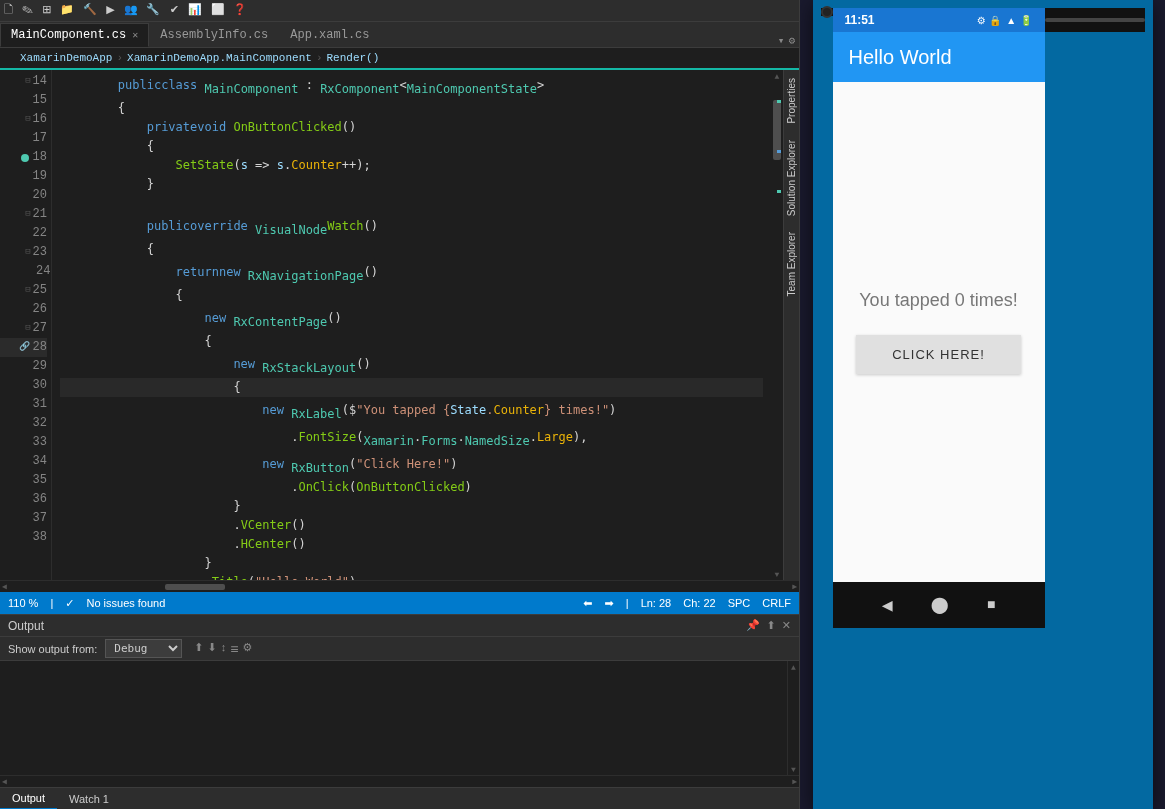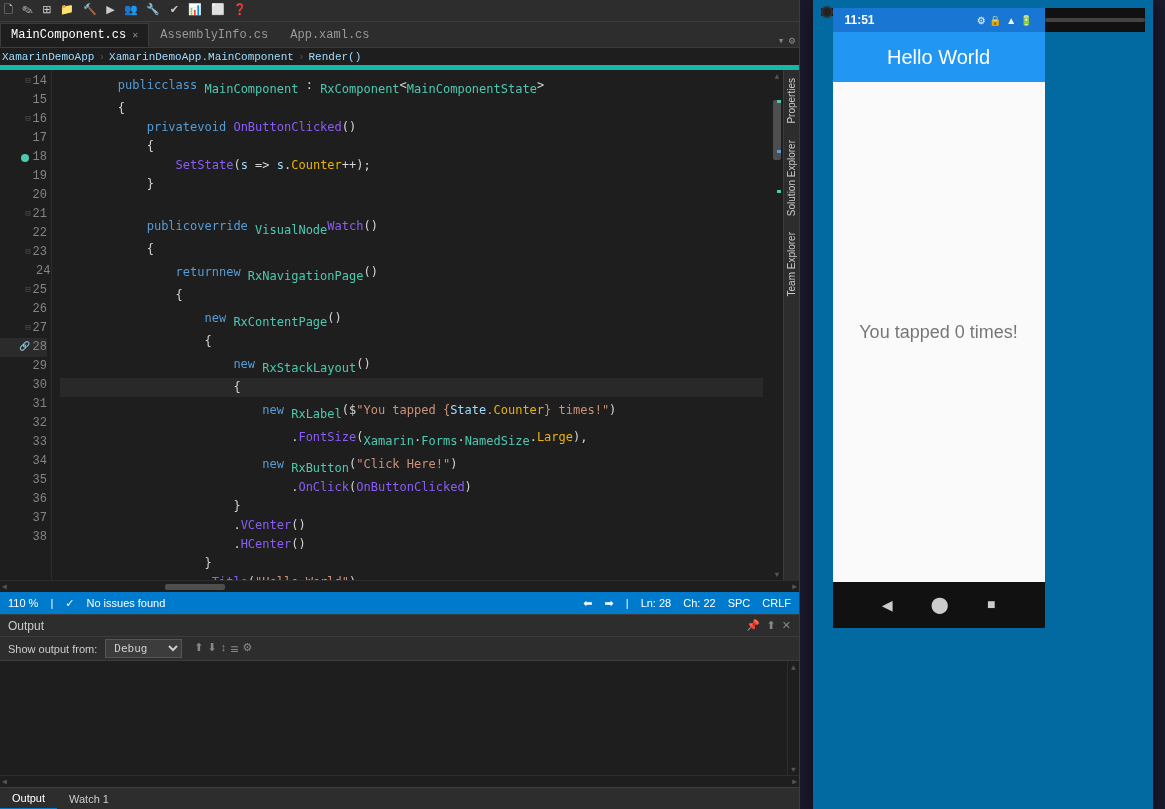--- a/index.html
+++ b/index.html
@@ -88,24 +88,24 @@
       font-size: 11px;
       cursor: pointer;
     }
 
     
     .breadcrumb-bar {
       background: #1e1e1e;
       height: 22px;
       display: flex;
       align-items: center;
-      padding: 0 2px;
+      padding: 0 20px;
       font-size: 11px;
       color: #9cdcfe;
-      border-bottom: 5px solid #14b8a6;
+      border-bottom: 2px solid #14b8a6;
       flex-shrink: 0;
       gap: 4px;
     }
     .breadcrumb-bar .separator {
       color: #555;
     }
 
     
     .editor-container {
       display: flex;
@@ -382,21 +382,21 @@
     .home-indicator-bar {
       width: 100px;
       height: 4px;
       background: #444;
       border-radius: 2px;
     }
 
     
     .kw { color: #569cd6; }      
     .str { color: #ce9178; }      
-    .method { color: #8b5cf6; }   
+    .method { color: #84cc16; }   
     .class { color: #4ec9b0; margin-top: 8px; }    
     .var { color: #9cdcfe; }      
     .punct { color: #d4d4d4; }      
     .prop { color: #eab308; }
 
     .output-row-flex {
       display: flex;
       flex: 1;
       overflow: hidden;
     }
@@ -703,26 +703,27 @@
             <span class="time" style="font-weight:bold; font-size:12px;">11:51</span>
             <div style="flex:1;"></div>
             <div class="phone-status-icons" style="display:flex; gap:4px; align-items:center;">
               <span style="font-size:10px;">⚙</span>
               <span style="font-size:10px;">🔒</span>
               <span style="font-size:10px; color:#fff;">▲</span>
               <span style="font-size:10px;">🔋</span>
             </div>
           </div>
 
-          <div class="phone-app-bar" style="background:#2196f3; height:50px; display:flex; align-items:center; padding:0 16px;justify-content:center;">
+          <div class="phone-app-bar" style="background:#2196f3; height:50px; display:flex; align-items:center; padding:0 16px;">
             <span class="phone-app-title" style="color:#fff; font-size:20px; font-family:sans-serif; font-weight:500;">Hello World</span>
           </div>
 
           <div class="phone-content" style="flex:1; display:flex; flex-direction:column; align-items:center; justify-content:center; background:#fafafa; gap:24px;">
             <span class="phone-text" style="color:#777; font-size:18px; font-family:sans-serif;">You tapped 0 times!</span>
+            <button class="phone-button" style="background:#e0e0e0; color:#333; border:none; padding:12px 36px; font-size:13px; font-family:sans-serif; font-weight:500; letter-spacing:1px; cursor:pointer; text-transform:uppercase; box-shadow: 0 1px 3px rgba(0,0,0,0.2);">CLICK HERE!</button>
           </div>
 
           <div class="phone-nav-bar" style="background:#111; height:46px; display:flex; align-items:center; justify-content:space-around; padding:0 30px;">
             <span style="color:#ccc; font-size:18px;">◀</span>
             <span style="color:#ccc; font-size:16px;">⬤</span>
             <span style="color:#ccc; font-size:14px;">■</span>
           </div>
         </div>
 
         <div class="phone-home-indicator" style="height:24px; display:flex; align-items:center; justify-content:center; background:#111;">

